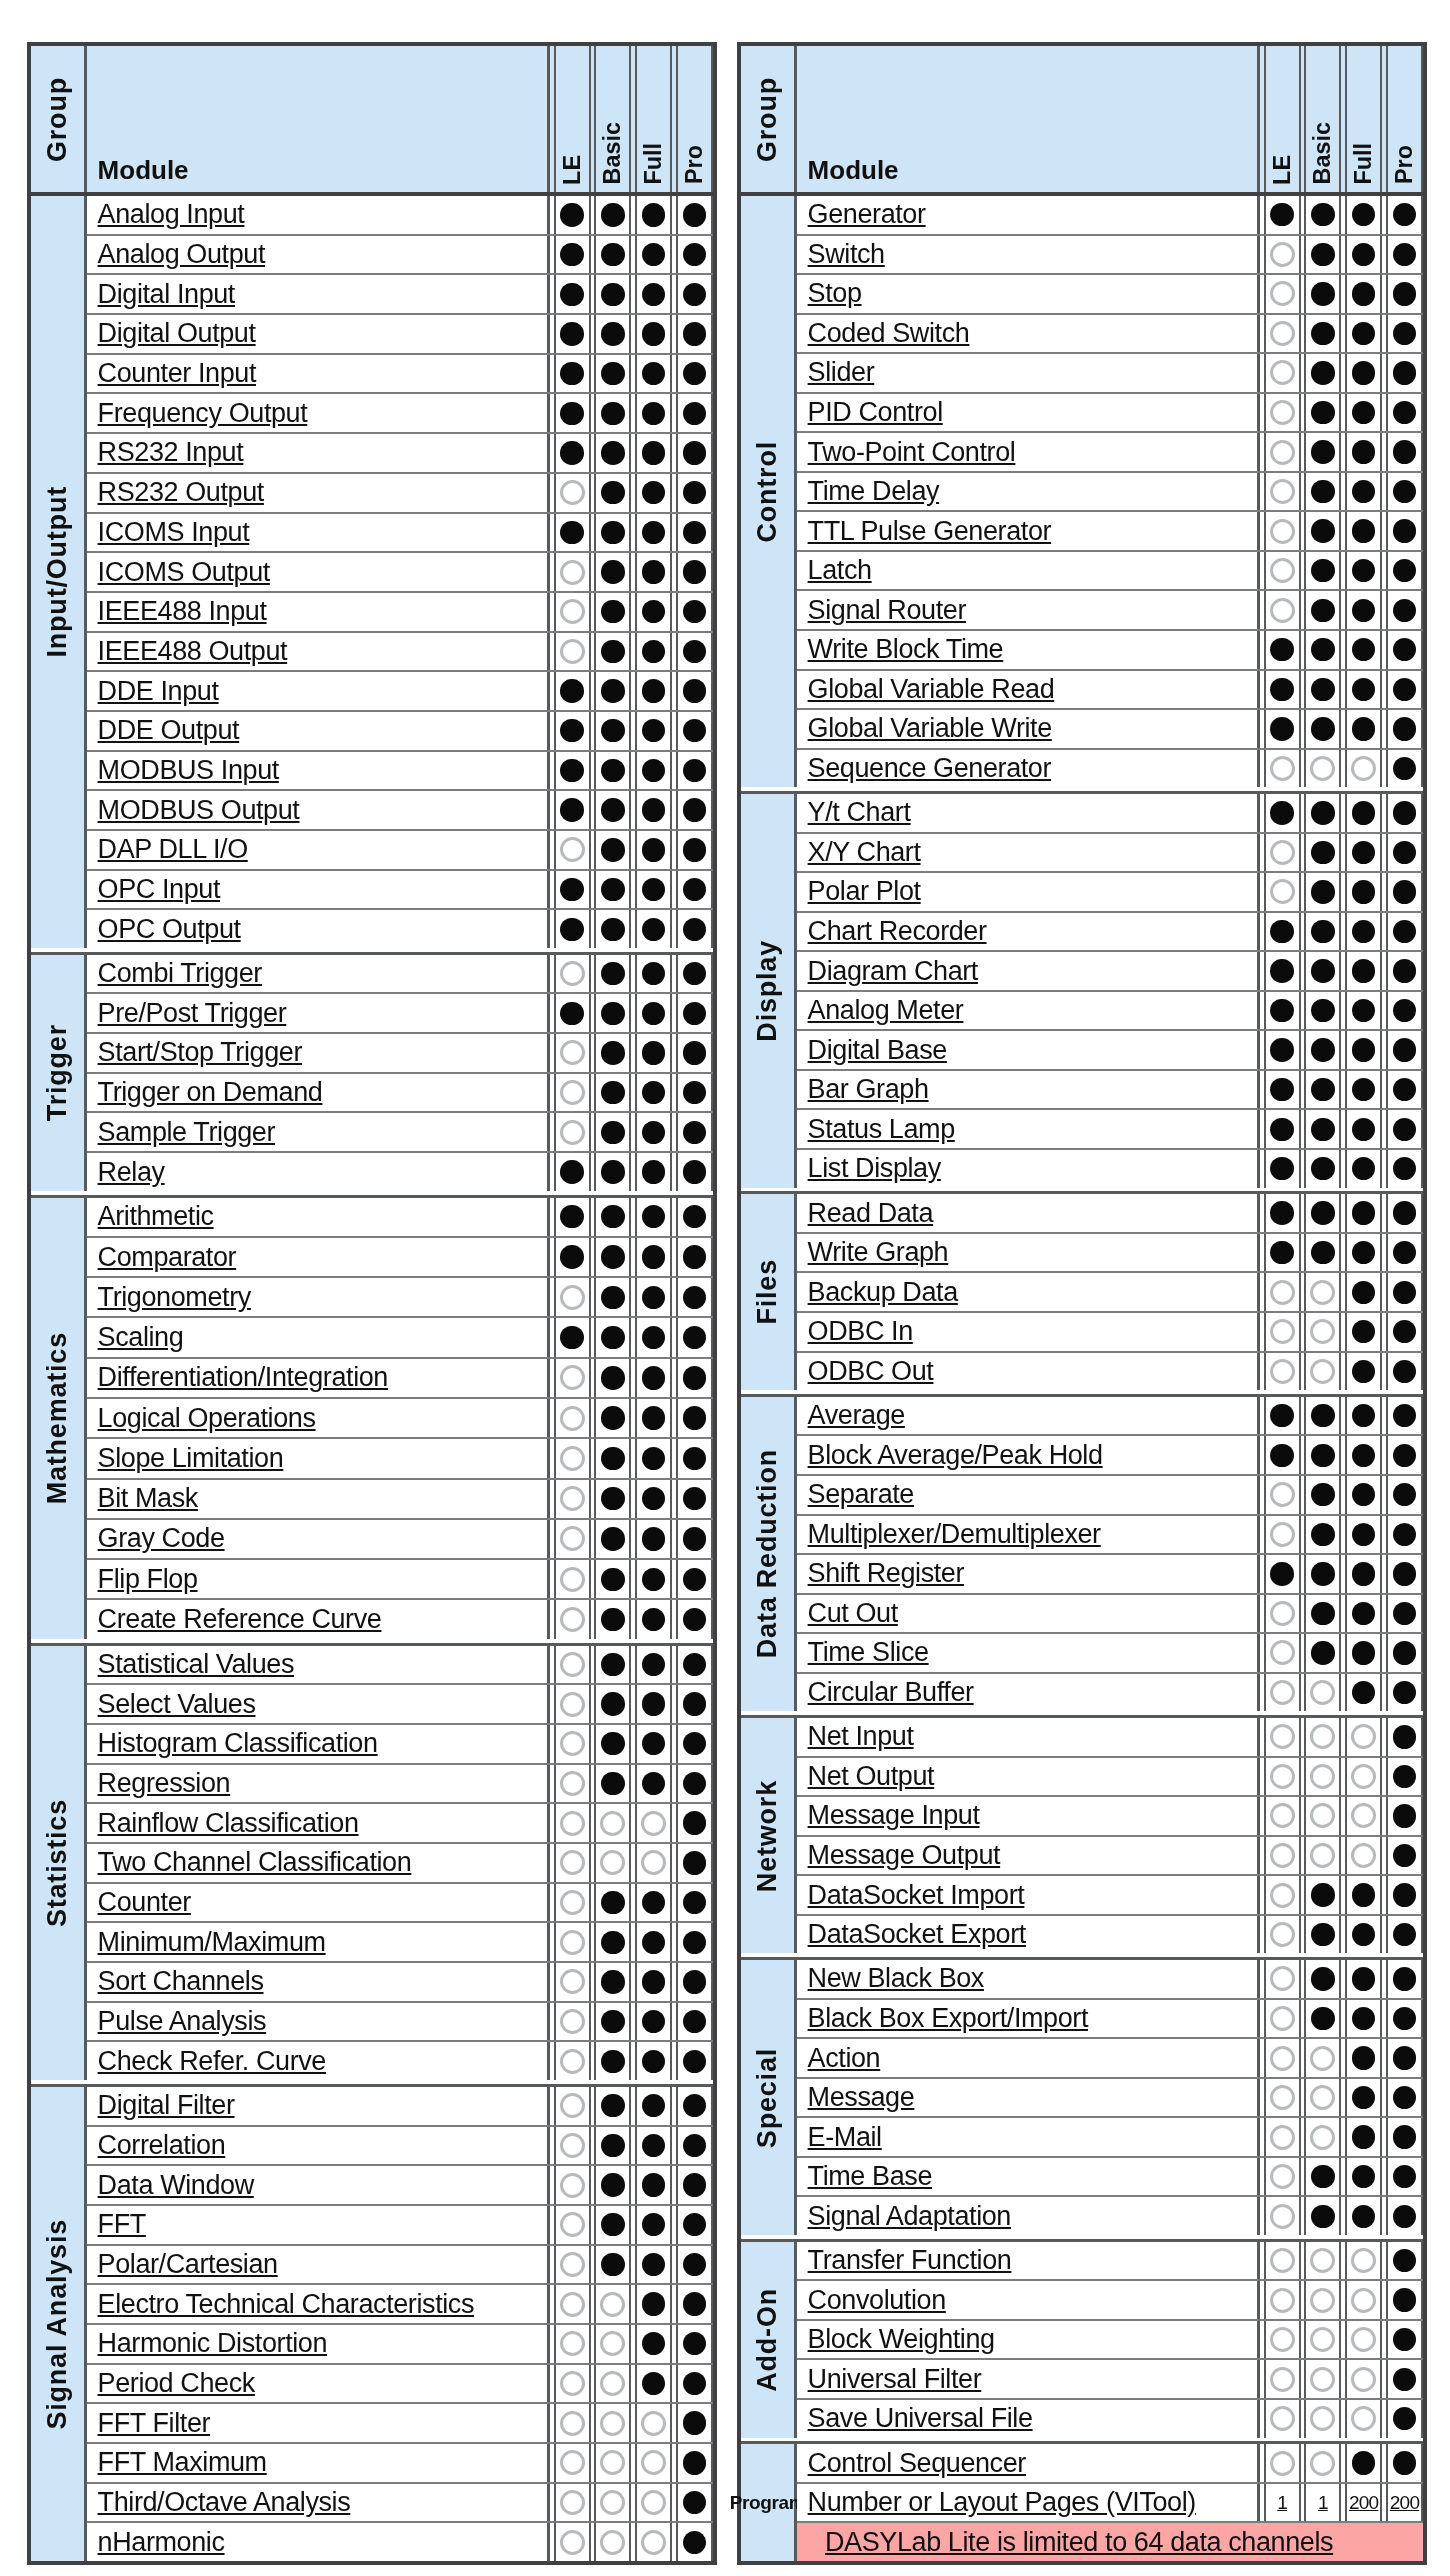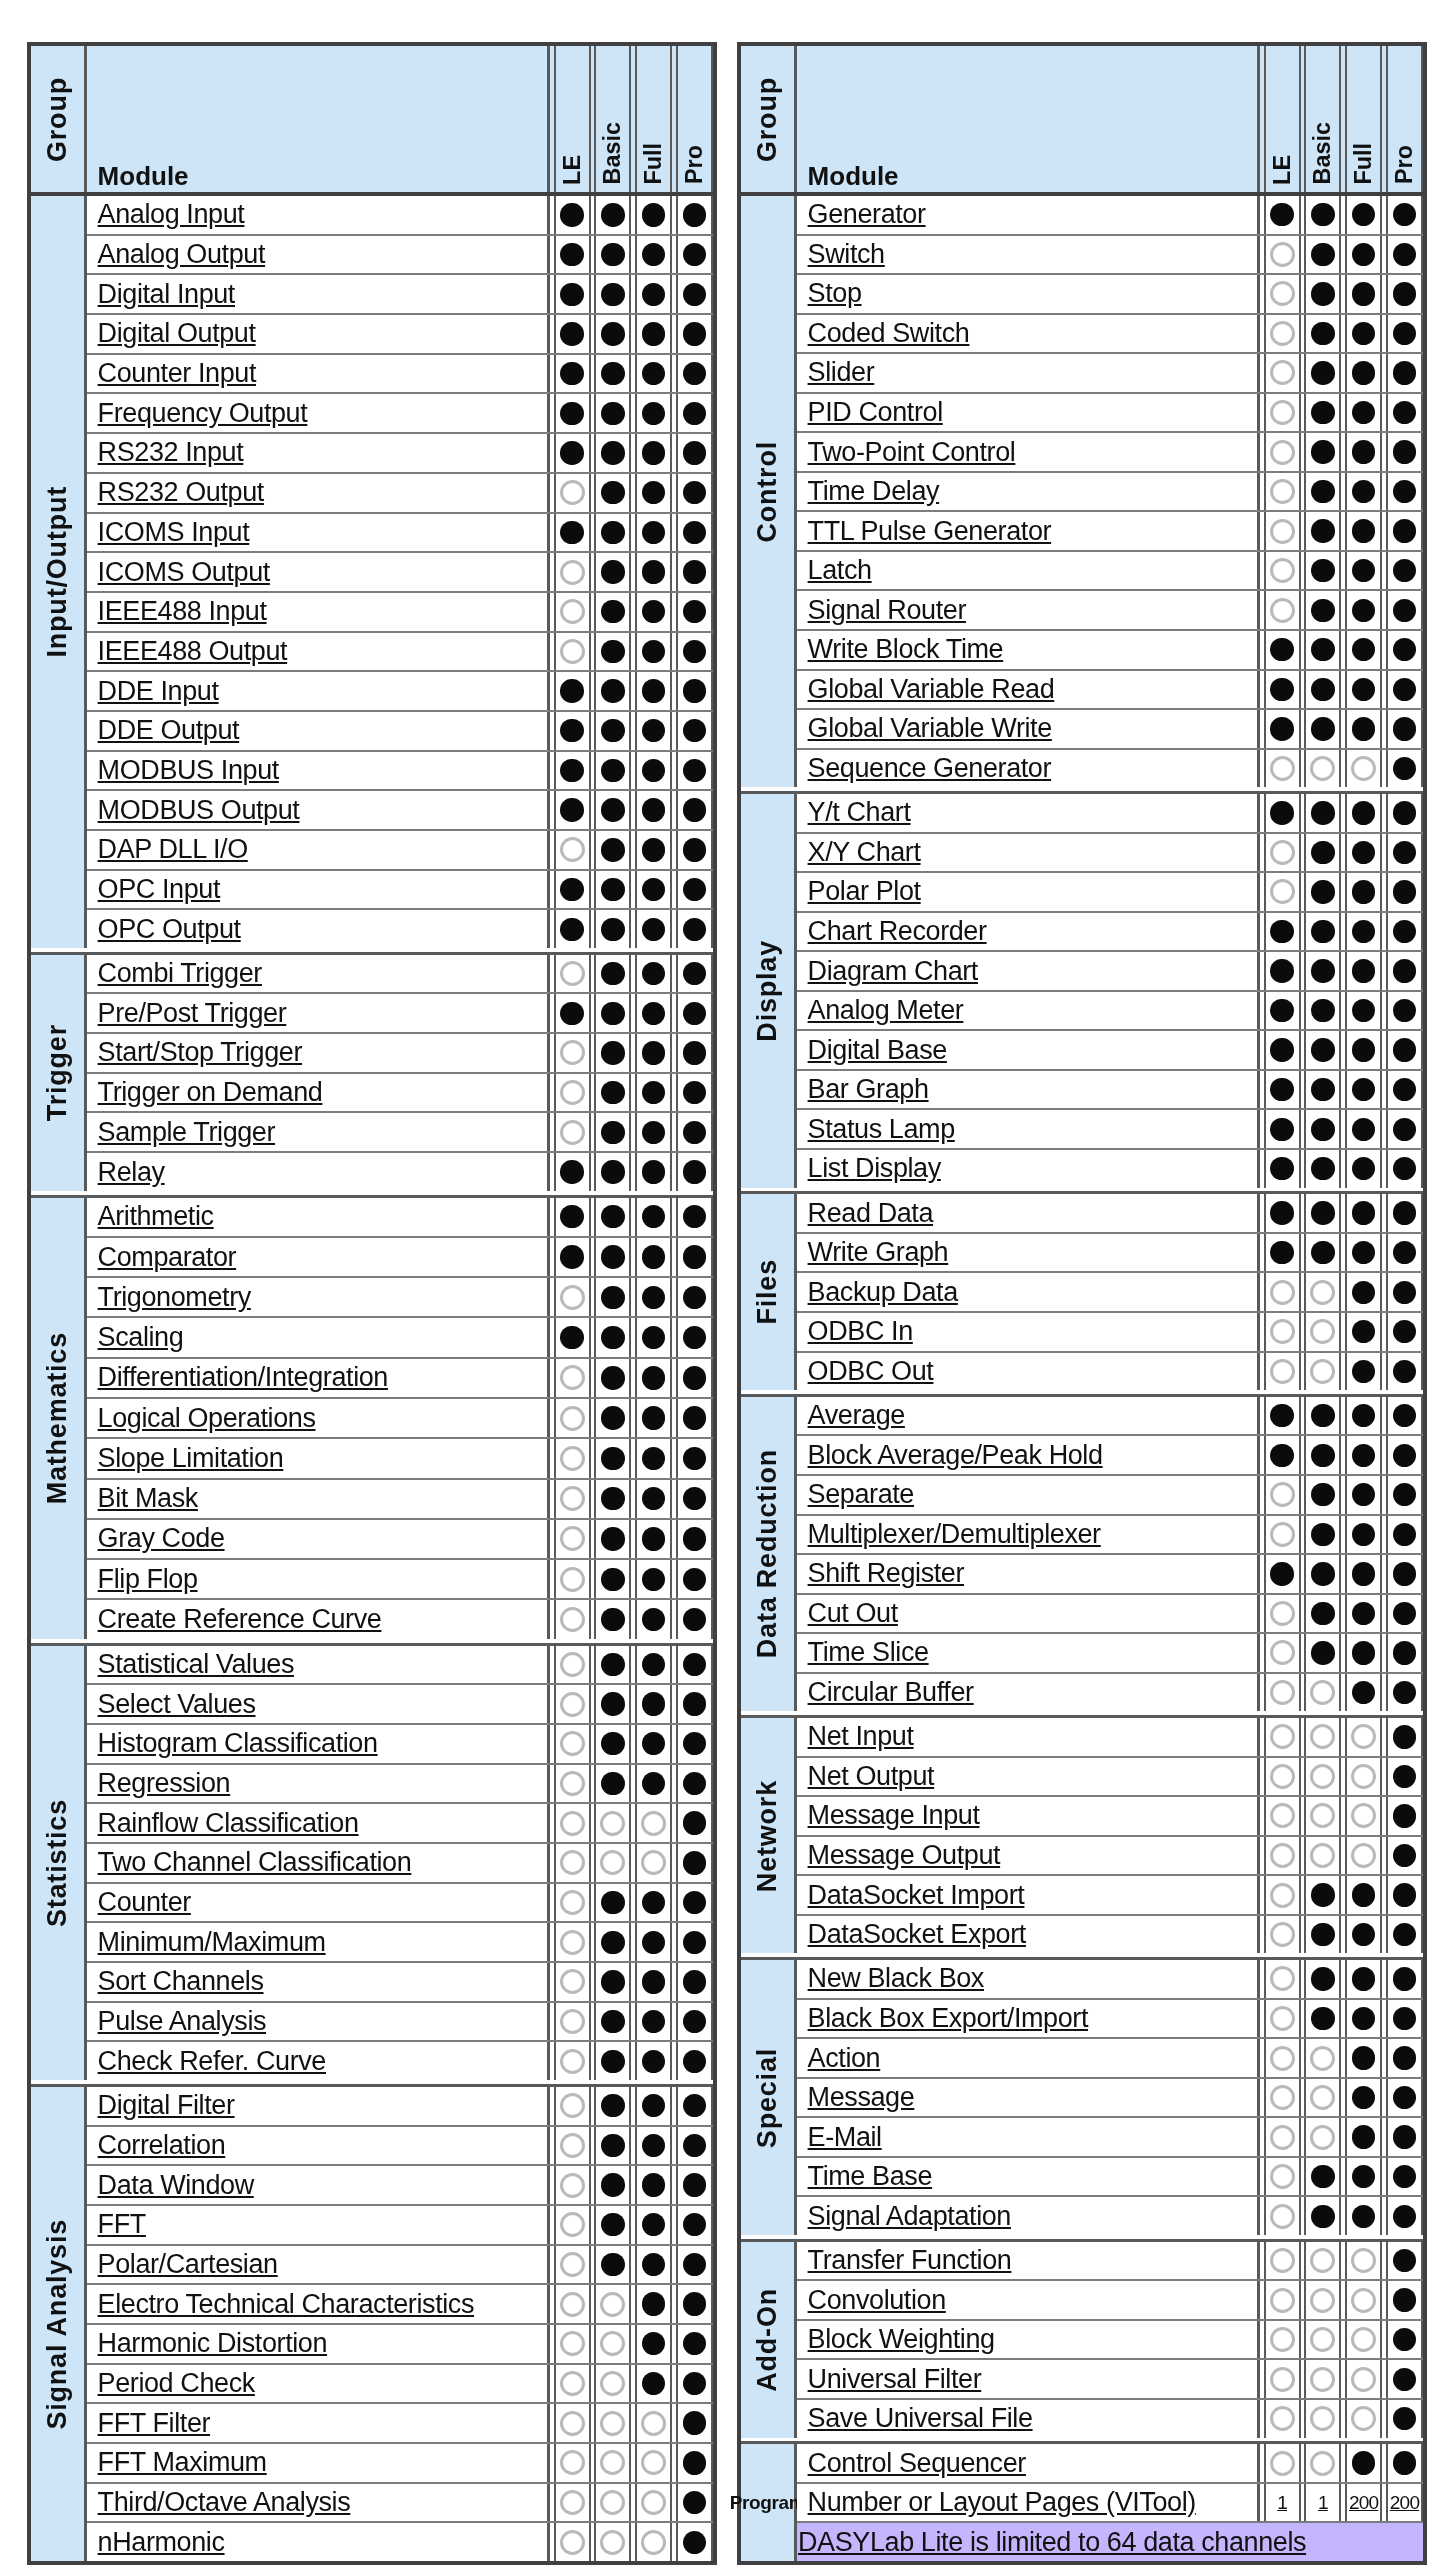--- a/index.html
+++ b/index.html
@@ -8,21 +8,21 @@
   .cmp-table{position:absolute;top:42px;height:2523px;width:690px;box-sizing:border-box;
              border:4.5px solid #404042;background:#ffffff;display:flex;flex-direction:column;}
   .cmp-left{left:27px;}
   .cmp-right{left:737px;}
 
   
   .tbl-header{flex:0 0 150px;background:#cde5f6;display:flex;border-bottom:4.5px solid #404042;box-sizing:border-box;}
   .header-group{width:56px;flex:0 0 56px;border-right:3px solid #58595b;display:flex;align-items:center;justify-content:center;box-sizing:border-box;}
   .header-group .rot, .group-label{writing-mode:vertical-rl;transform:rotate(180deg);font-weight:bold;font-size:27px;letter-spacing:0.8px;white-space:nowrap;}
   .header-module{flex:1 1 auto;border-right:3px solid #58595b;position:relative;box-sizing:border-box;}
-  .header-module span{position:absolute;left:10.6px;bottom:0;font-weight:bold;font-size:26px;}
+  .header-module span{position:absolute;left:10.6px;bottom:6px;font-weight:bold;font-size:26px;}
   .hdr-dot{width:37px;flex:0 0 37px;margin-left:3.8px;border-left:2.3px solid #58595b;border-right:2.3px solid #58595b;
            box-sizing:border-box;display:flex;align-items:flex-end;justify-content:center;padding-bottom:7.6px;}
   .hdr-dot .rot{writing-mode:vertical-rl;transform:rotate(180deg);font-weight:bold;font-size:23.4px;white-space:nowrap;}
 
   
   .tbl-body{flex:1 1 auto;display:flex;flex-direction:column;}
   .group-section{display:flex;background:#ffffff;box-sizing:border-box;}
   .group-section + .group-section{border-top:3px solid #58595b;margin-top:3.8px;}
   .group-cell{width:56px;flex:0 0 56px;border-right:3px solid #58595b;background:#cde5f6;
               display:flex;align-items:center;justify-content:center;box-sizing:border-box;}
@@ -31,22 +31,22 @@
   .module-row{flex:1 1 0;display:flex;align-items:stretch;box-sizing:border-box;}
   .module-row + .module-row{border-top:2.3px solid #7b7c7f;}
   .module-cell{flex:1 1 auto;display:flex;align-items:center;padding-left:10.6px;font-size:27px;
                border-right:3px solid #58595b;background:#ffffff;box-sizing:border-box;
                white-space:nowrap;overflow:hidden;letter-spacing:-0.4px;}
   .dot-cell{width:37px;flex:0 0 37px;margin-left:3.8px;border-left:2.3px solid #58595b;border-right:2.3px solid #58595b;
             box-sizing:border-box;display:flex;align-items:center;justify-content:center;background:#ffffff;}
   .dot-filled{width:23.4px;height:23.4px;border-radius:50%;background:#0b0b0b;}
   .dot-open{width:19px;height:19px;border-radius:50%;border:3px solid #b7babd;background:#ffffff;box-sizing:content-box;}
   .mark-text{font-size:19px;letter-spacing:-0.8px;}
-  .footer-cell{flex:1 1 auto;display:flex;align-items:center;padding-left:1px;font-size:27px;
-               background:#c4b5fd;box-sizing:border-box;white-space:nowrap;letter-spacing:-0.4px;}
+  .footer-cell{flex:1 1 auto;display:flex;align-items:center;padding-left:28px;font-size:27px;
+               background:#fca5a5;box-sizing:border-box;white-space:nowrap;letter-spacing:-0.4px;}
 </style>
 </head>
 <body>
 
 <div class="page">
   <div class="cmp-table cmp-left" id="table-left">
       <div class="tbl-header">
         <div class="header-group">
           <span class="rot">Group</span>
         </div>

